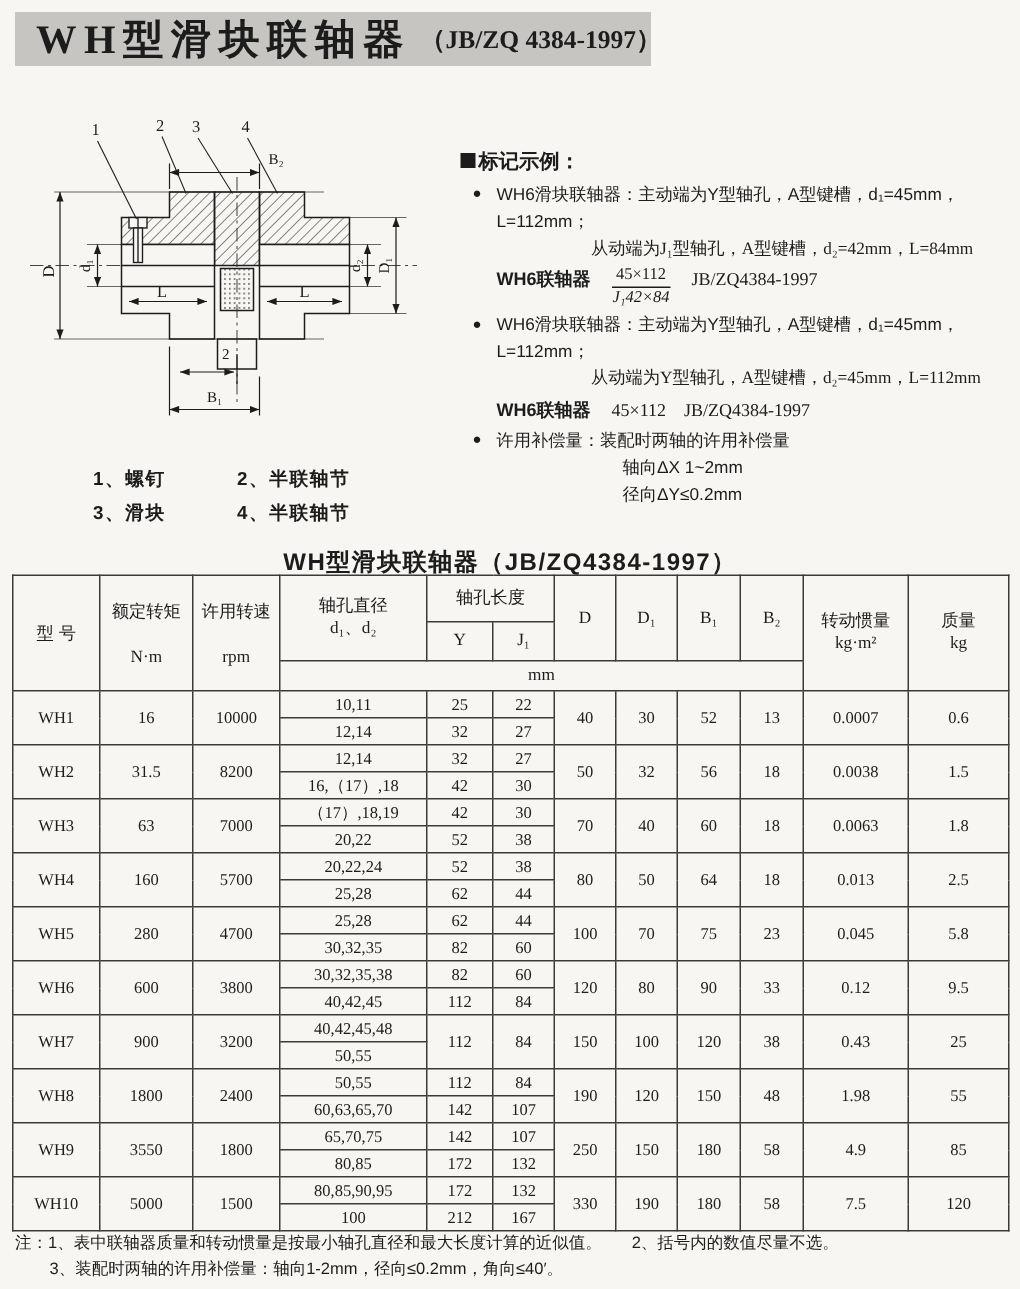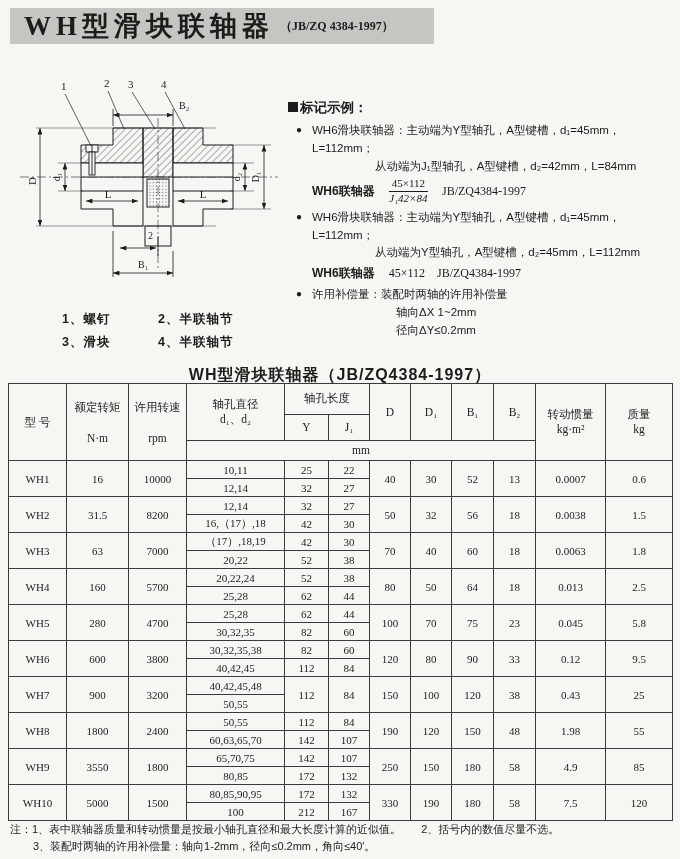--- a/index.html
+++ b/index.html
@@ -14,38 +14,38 @@
     position:absolute;left:10px;top:8px;width:424px;height:36px;
     background:#c6c5c2;display:flex;align-items:center;
     padding-left:14px;box-sizing:border-box;
   }
   .titlebar .main{
     font-family:"Liberation Serif",serif;font-weight:bold;
     font-size:27px;letter-spacing:5px;white-space:nowrap;
   }
   .titlebar .std{
     font-family:"Liberation Serif",serif;font-weight:bold;
-    font-size:12px;margin-left:6px;white-space:nowrap;
+    font-size:17px;margin-left:6px;white-space:nowrap;
   }
   
   .diagram{position:absolute;left:8px;top:76px;width:295px;height:225px;}
   .diagram svg{display:block;}
   .parts-list{
     position:absolute;left:62px;top:308px;
     display:grid;grid-template-columns:96px auto;
     font-size:12.5px;font-weight:bold;line-height:1.8;letter-spacing:1px;
   }
   
-  .notation{position:absolute;left:288px;top:98px;width:374px;font-size:11.5px;line-height:1.55;}
+  .notation{position:absolute;left:307px;top:98px;width:374px;font-size:11.5px;line-height:1.55;}
   .notation .n-title{font-size:13.5px;font-weight:bold;margin-bottom:3px;}
   .notation .sq{display:inline-block;width:10px;height:10px;background:#1c1c1c;margin-right:2px;}
   .n-item{position:relative;padding-left:24px;}
   .n-item .bullet{position:absolute;left:8px;top:0;font-size:10px;}
-  .n-cont{padding-left:87px;}
-  .desig{display:flex;align-items:center;padding-left:24px;margin:2px 0 3px 0;
+  .n-cont{padding-left:87px;font-family:Liberation Serif, serif;}
+  .desig{display:flex;align-items:flex-start;padding-left:24px;margin:2px 0 3px 0;
          font-family:"Liberation Serif",serif;font-size:12px;}
   .desig .dlabel{font-family:"Liberation Sans",sans-serif;font-weight:bold;margin-right:14px;}
   .frac{display:inline-block;text-align:center;font-size:11px;line-height:1.25;margin-right:14px;}
   .frac .num{border-bottom:1px solid #1c1c1c;padding:0 3px;}
   .comp-line{padding-left:84px;}
   
   .table-title{
     position:absolute;left:0;top:365px;width:680px;text-align:center;
     font-size:16px;font-weight:bold;letter-spacing:1px;
   }

